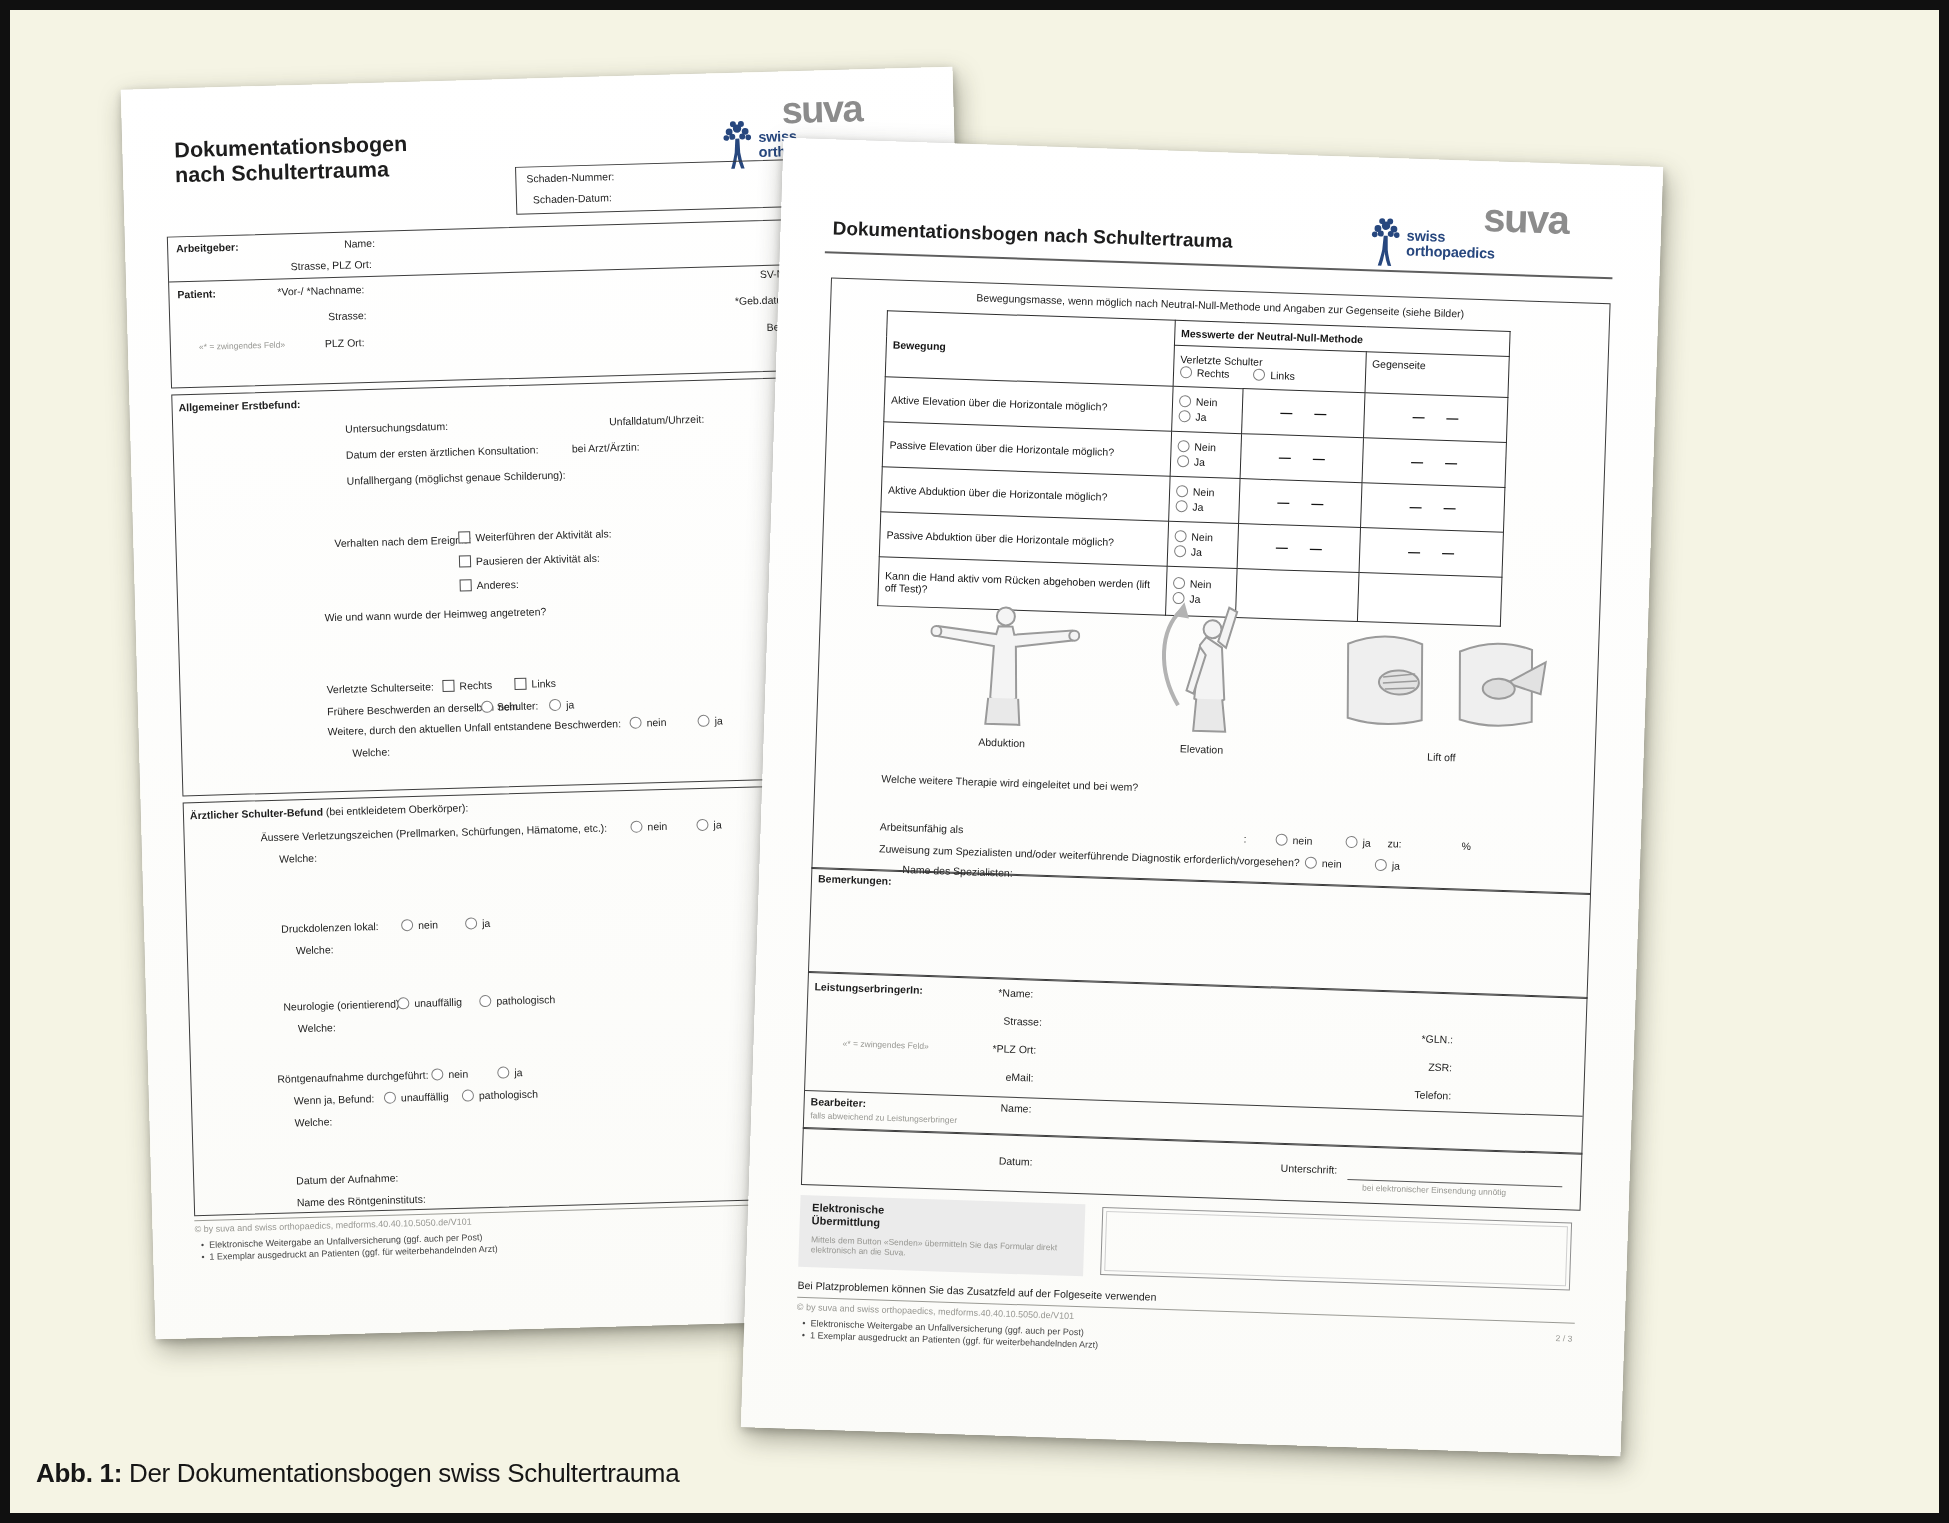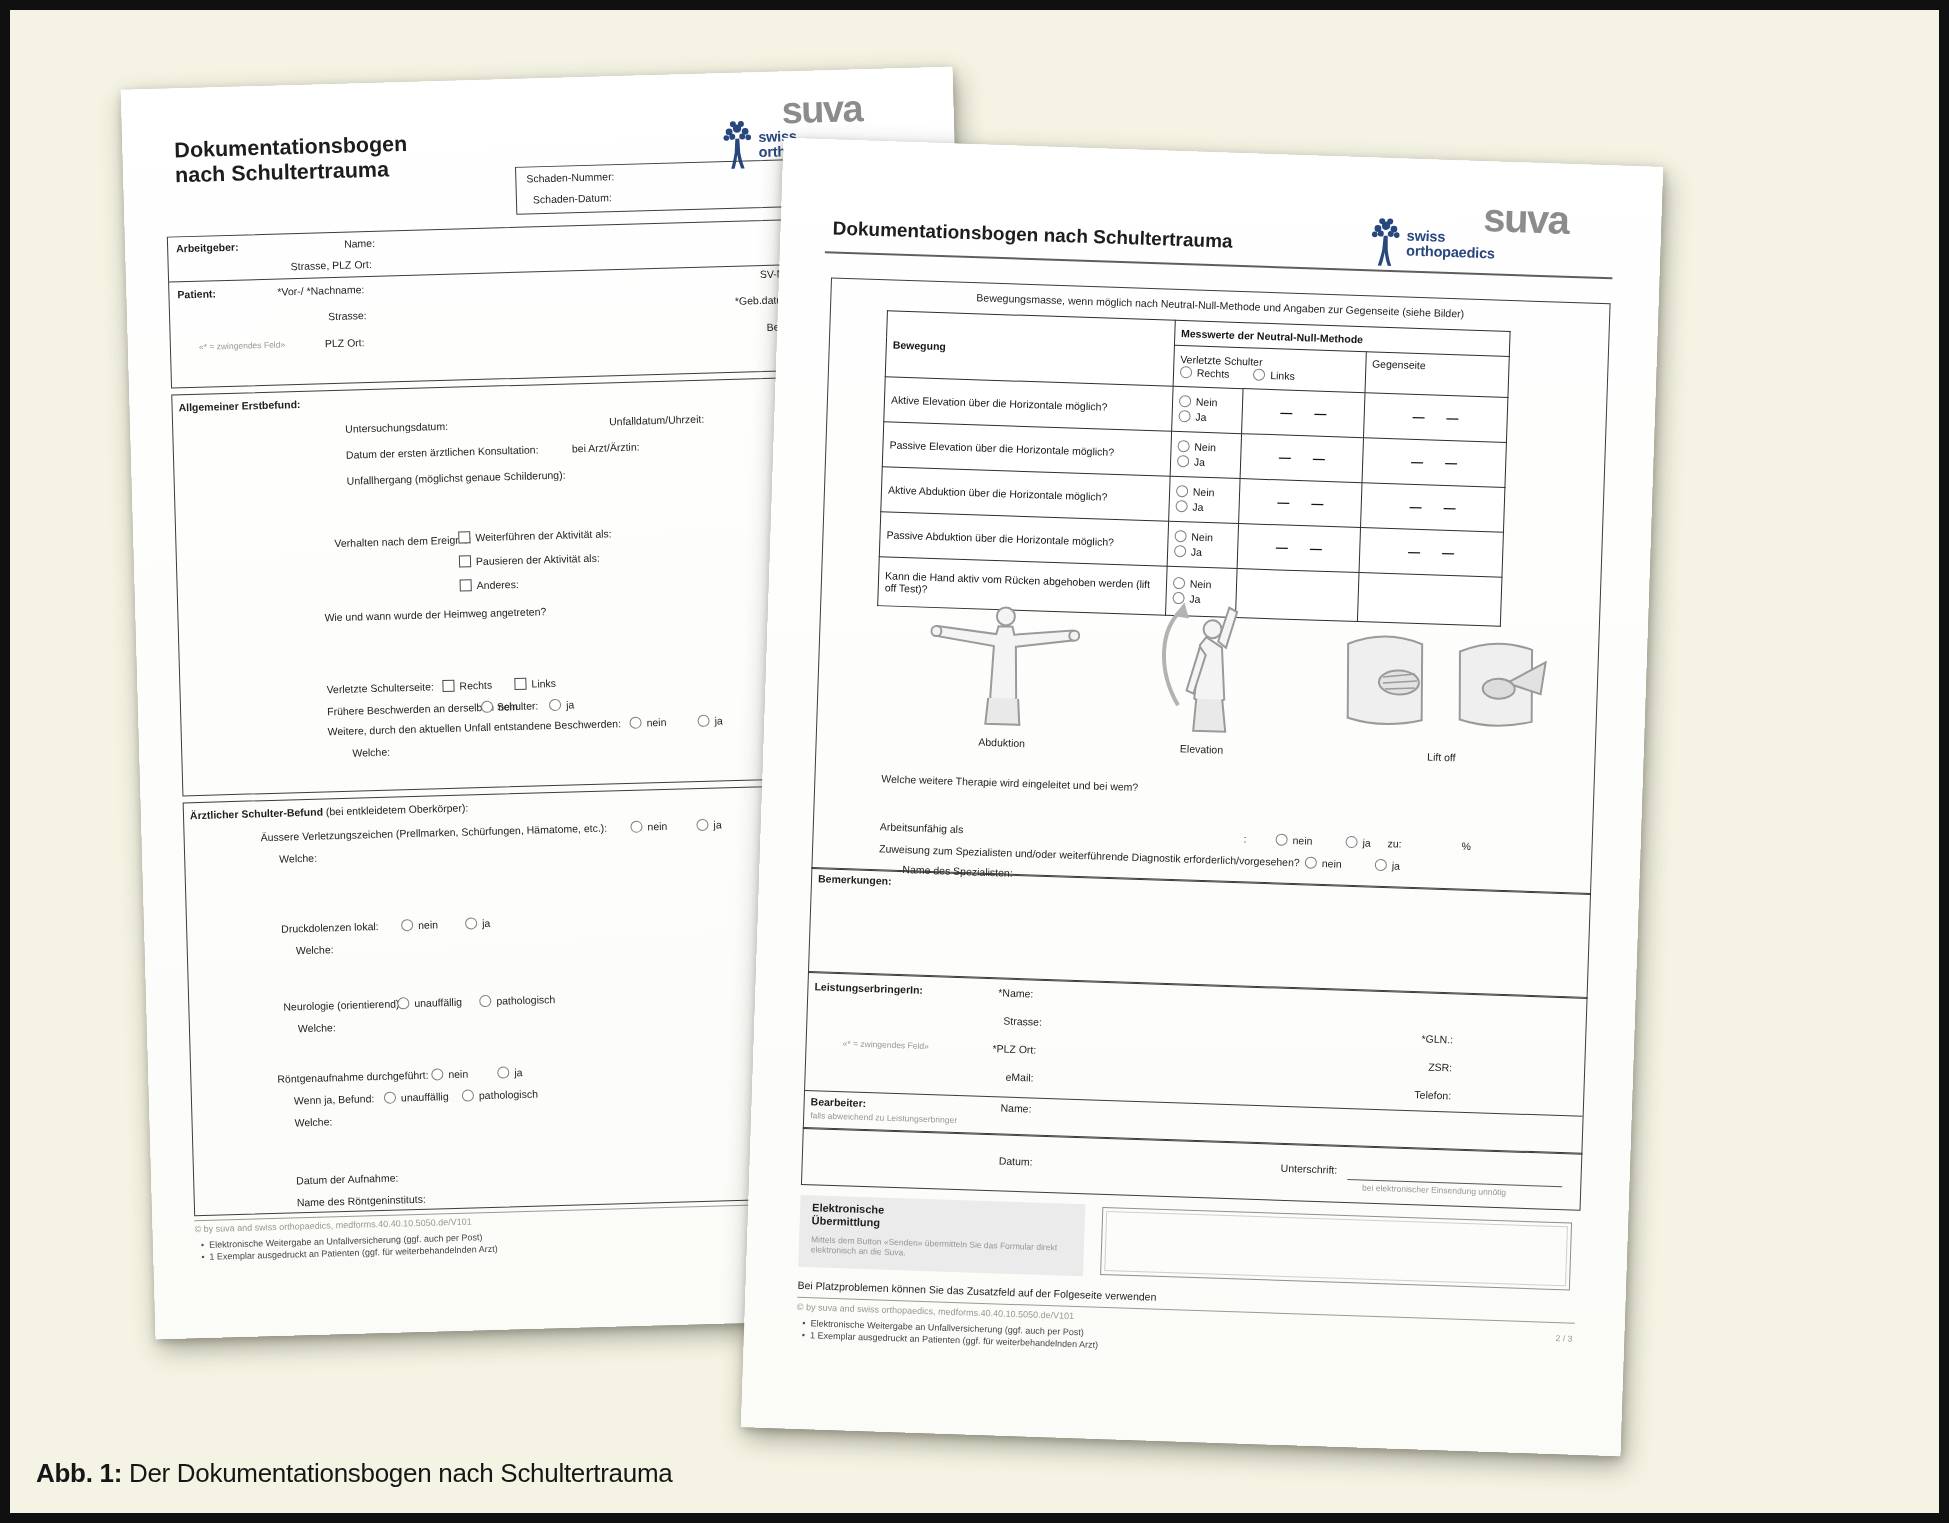--- a/index.html
+++ b/index.html
@@ -340,14 +340,14 @@
 
     <span class="t" style="left:52px;top:1140px;">Bei Platzproblemen können Sie das Zusatzfeld auf der Folgeseite verwenden</span>
 
     <div class="hr" style="left:52px;top:1158px;width:778px;"></div>
     <span class="t g s9" style="left:52px;top:1163px;">© by suva and swiss orthopaedics,  medforms.40.40.10.5050.de/V101</span>
     <span class="t g s8" style="right:52px;top:1170px;">2 / 3</span>
     <span class="t s9" style="left:58px;top:1179px;color:#454545;">•&nbsp;&nbsp;<span>Elektronische Weitergabe an Unfallversicherung (ggf. auch per Post)</span></span>
     <span class="t s9" style="left:58px;top:1191px;color:#454545;">•&nbsp;&nbsp;<span>1 Exemplar ausgedruckt an Patienten (ggf. für weiterbehandelnden Arzt)</span></span>
   </div>
 
-  <div class="cap"><span class="b">Abb. 1:</span><span> Der Dokumentationsbogen nach Schultertrauma</span></div>
+  <div class="cap"><span class="b">Abb. 1:</span><span> Der Dokumentationsbogen swiss Schultertrauma</span></div>
 </div>
 
 </body></html>

